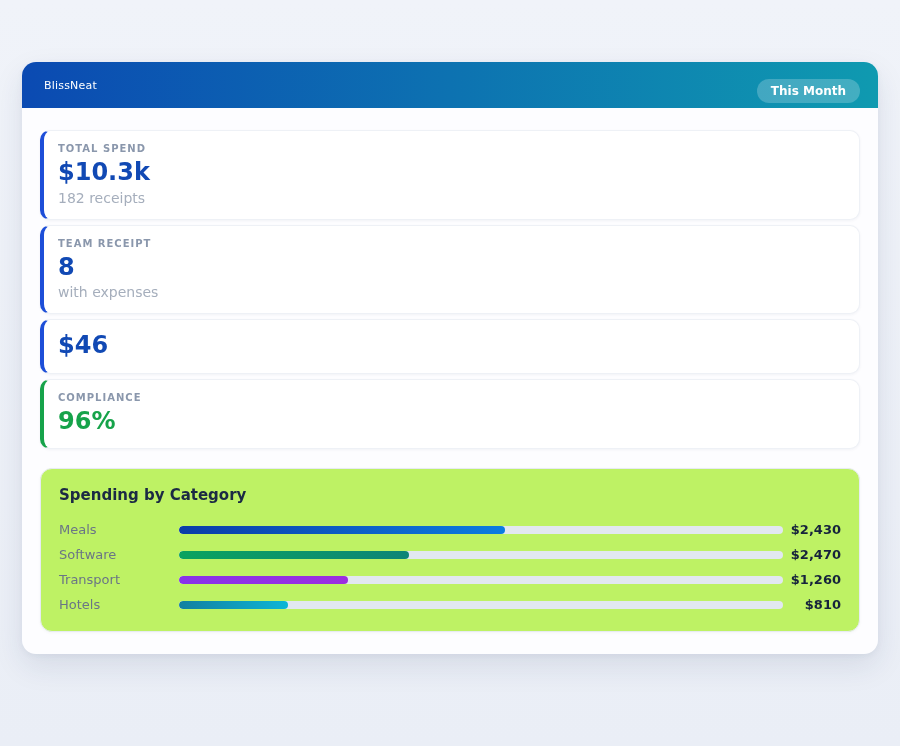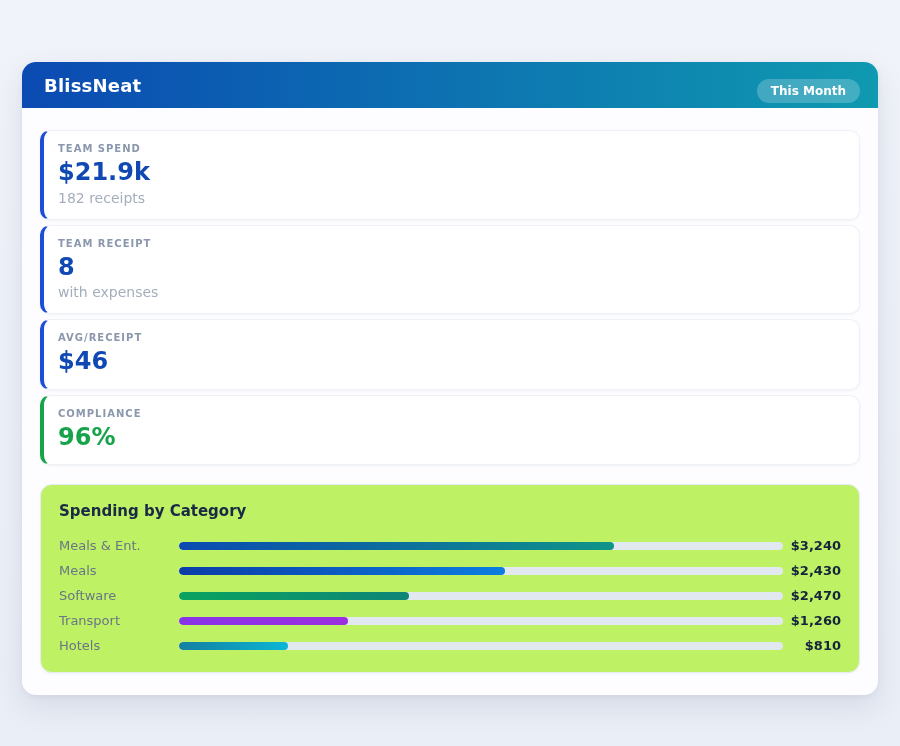--- a/index.html
+++ b/index.html
@@ -20,22 +20,22 @@
   .header {
     height: 46px;
     display: flex;
     align-items: center;
     justify-content: space-between;
     padding: 0 18px 0 22px;
     background: linear-gradient(90deg, #0b4ab2 0%, #0f9ab0 100%);
   }
   .header-title {
     color: #ffffff;
-    font-size: 18px;
-    font-weight: 700;
+    font-size: 11px;
+    font-weight: 400;
     letter-spacing: 0.2px;
   }
   .period-badge {
     background: rgba(255, 255, 255, 0.22);
     color: #ffffff;
     font-size: 12px;
     font-weight: 700;
     padding: 5px 14px;
     border-radius: 999px;
     border: none;
@@ -120,51 +120,43 @@
 <div class="app-card">
 
   <div class="header" style="background: linear-gradient(90deg, rgb(11, 74, 178) 0%, rgb(15, 154, 176) 100%);">
     <div class="header-title">BlissNeat</div>
     <button class="period-badge">This Month</button>
   </div>
 
   <div class="content">
 
     <div class="stat-card" style="border-left-color: rgb(29, 78, 216);">
-      <div class="stat-label">TEAM SPEND</div>
-      <div class="stat-value" style="color: rgb(17, 73, 180);">$21.9k</div>
+      <div class="stat-label">TOTAL SPEND</div>
+      <div class="stat-value" style="color: rgb(17, 73, 180);">$10.3k</div>
       <div class="stat-sub">182 receipts</div>
     </div>
 
     <div class="stat-card" style="border-left-color: rgb(29, 78, 216);">
       <div class="stat-label">TEAM RECEIPT</div>
       <div class="stat-value" style="color: rgb(17, 73, 180);">8</div>
       <div class="stat-sub">with expenses</div>
     </div>
 
     <div class="stat-card" style="border-left-color: rgb(29, 78, 216);">
-      <div class="stat-label">AVG/RECEIPT</div>
       <div class="stat-value" style="color: rgb(17, 73, 180);">$46</div>
     </div>
 
     <div class="stat-card" style="border-left-color: rgb(22, 163, 74);">
       <div class="stat-label">COMPLIANCE</div>
       <div class="stat-value" style="color: rgb(22, 163, 74);">96%</div>
     </div>
 
     <div class="chart-card">
       <div class="chart-title">Spending by Category</div>
 
-      <div class="chart-row">
-        <div class="row-label">Meals &amp; Ent.</div>
-        <div class="bar-track" style="background: rgb(226, 232, 240);">
-            <div class="bar-fill" style="width: 72%; background: linear-gradient(90deg, rgb(11, 74, 178), rgb(15, 148, 136));"></div>
-          </div>
-        <div class="row-value">$3,240</div>
-      </div>
 
       <div class="chart-row">
         <div class="row-label">Meals</div>
         <div class="bar-track" style="background: rgb(226, 232, 240);">
             <div class="bar-fill" style="width: 54%; background: linear-gradient(90deg, rgb(11, 60, 168), rgb(12, 125, 224));"></div>
           </div>
         <div class="row-value">$2,430</div>
       </div>
 
       <div class="chart-row">

